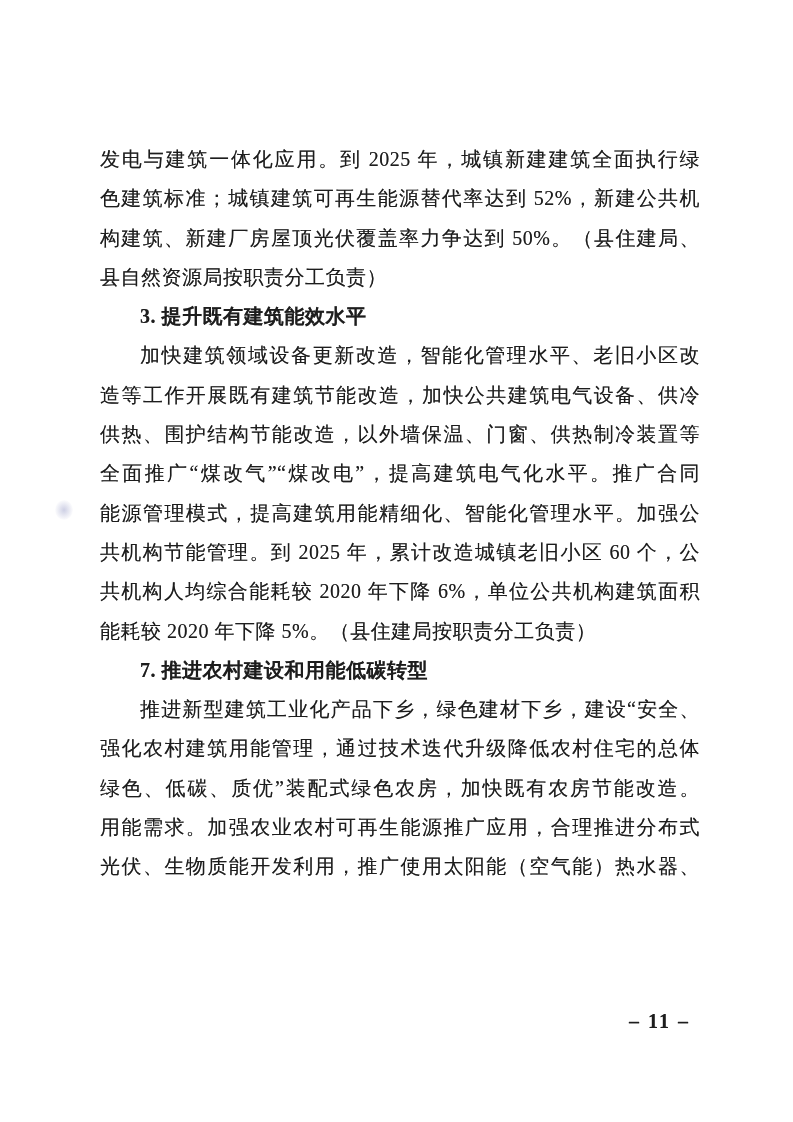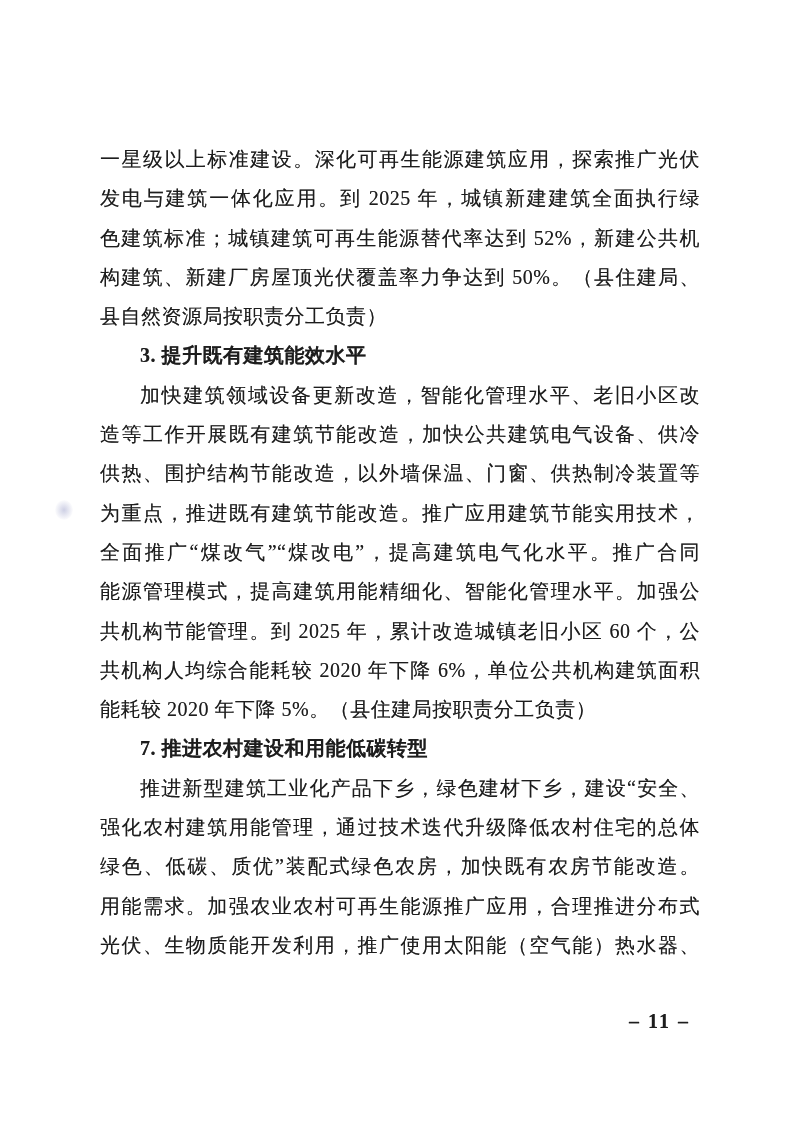--- a/index.html
+++ b/index.html
@@ -62,30 +62,28 @@
   }
 </style>
 </head>
 <body>
 
 <div class="sheet">
 
   <div class="smudge"></div>
 
   <div class="textblock">
-    <div class="line fill">一星级以上标准建设。深化可再生能源建筑应用，探索推广光伏</div>
     <div class="line fill">发电与建筑一体化应用。到 2025 年，城镇新建建筑全面执行绿</div>
     <div class="line fill">色建筑标准；城镇建筑可再生能源替代率达到 52%，新建公共机</div>
     <div class="line fill">构建筑、新建厂房屋顶光伏覆盖率力争达到 50%。（县住建局、</div>
     <div class="line">县自然资源局按职责分工负责）</div>
     <div class="line heading">3. 提升既有建筑能效水平</div>
     <div class="line fill indent">加快建筑领域设备更新改造，智能化管理水平、老旧小区改</div>
     <div class="line fill">造等工作开展既有建筑节能改造，加快公共建筑电气设备、供冷</div>
     <div class="line fill">供热、围护结构节能改造，以外墙保温、门窗、供热制冷装置等</div>
-    <div class="line fill">为重点，推进既有建筑节能改造。推广应用建筑节能实用技术，</div>
     <div class="line fill">全面推广“煤改气”“煤改电”，提高建筑电气化水平。推广合同</div>
     <div class="line fill">能源管理模式，提高建筑用能精细化、智能化管理水平。加强公</div>
     <div class="line fill">共机构节能管理。到 2025 年，累计改造城镇老旧小区 60 个，公</div>
     <div class="line fill">共机构人均综合能耗较 2020 年下降 6%，单位公共机构建筑面积</div>
     <div class="line">能耗较 2020 年下降 5%。（县住建局按职责分工负责）</div>
     <div class="line heading">7. 推进农村建设和用能低碳转型</div>
     <div class="line fill indent">推进新型建筑工业化产品下乡，绿色建材下乡，建设“安全、</div>
     <div class="line fill">强化农村建筑用能管理，通过技术迭代升级降低农村住宅的总体</div>
     <div class="line fill">绿色、低碳、质优”装配式绿色农房，加快既有农房节能改造。</div>
     <div class="line fill">用能需求。加强农业农村可再生能源推广应用，合理推进分布式</div>

